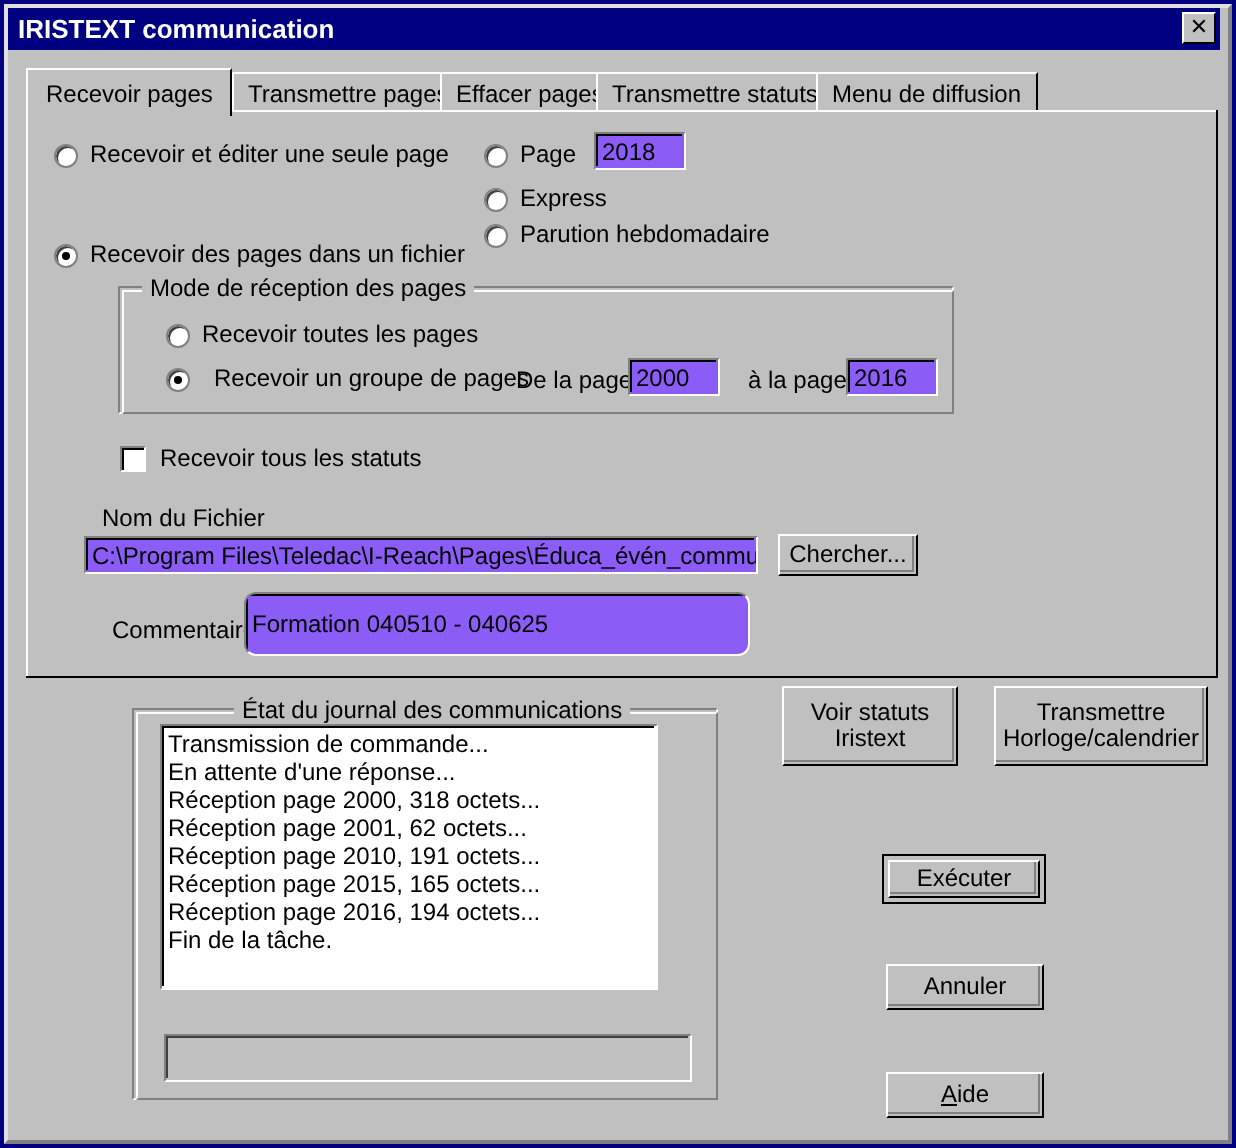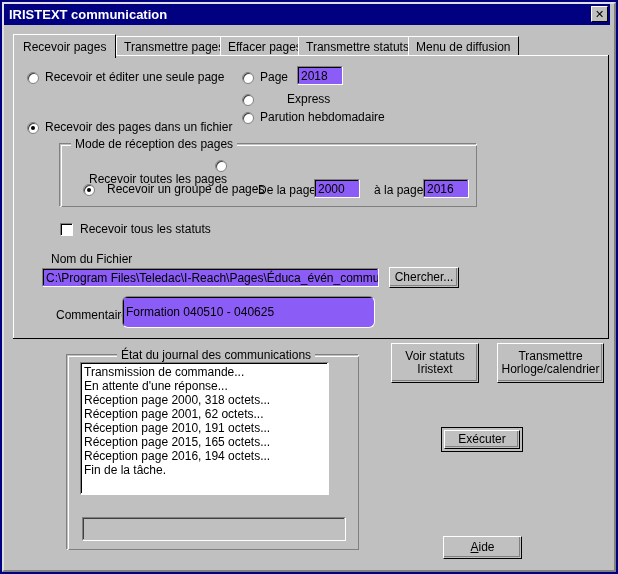--- a/index.html
+++ b/index.html
@@ -367,35 +367,35 @@
     </div>
 
     <div class="radio" style="left:228px; top:14px;">
       <span class="radio-dot"></span>
       <span class="radio-label">Page</span>
     </div>
     <div class="textfield" style="left:283px; top:10px; width:46px; height:19px;">
       <span>2018</span>
     </div>
 
-    <div class="radio" style="left:228px; top:36px;gap:27px;">
+    <div class="radio" style="left:228px; top:36px;">
       <span class="radio-dot"></span>
       <span class="radio-label">Express</span>
     </div>
 
     <div class="radio" style="left:228px; top:54px;">
       <span class="radio-dot"></span>
       <span class="radio-label">Parution hebdomadaire</span>
     </div>
 
     <div class="groupbox" style="left:45px; top:87px; width:418px; height:64px;">
       <div class="groupbox-in"></div>
       <span class="gb-title" style="left:11px;">Mode de réception des pages</span>
 
-      <div class="radio" style="left:23px; top:16px;flex-direction:column;">
+      <div class="radio" style="left:23px; top:16px;">
         <span class="radio-dot"></span>
         <span class="radio-label">Recevoir toutes les pages</span>
       </div>
 
       <div class="radio" style="left:23px; top:38px;gap:6px;">
         <span class="radio-dot on"></span>
         <span class="radio-label">Recevoir un groupe de pages</span>
       </div>
 
       <span class="stat-label" style="left:198px; top:39px;">De la page:</span>
@@ -458,18 +458,21 @@
       <span>Transmettre</span><br>
       <span>Horloge/calendrier</span>
     </span>
   </div>
 
   <div class="btn default" style="left:439px; top:425px; width:82px; height:25px;">
     <span class="btn-face"></span>
     <span class="btn-text">Exécuter</span>
   </div>
 
+  <div class="btn" style="left:441px; top:480px; width:79px; height:23px;">
+    <span class="btn-text">Annuler</span>
+  </div>
 
   <div class="btn" style="left:441px; top:534px; width:79px; height:23px;">
     <span class="btn-text"><span class="underline-accel">A</span><span>ide</span></span>
   </div>
 
 </div>
 
 </body></html>

